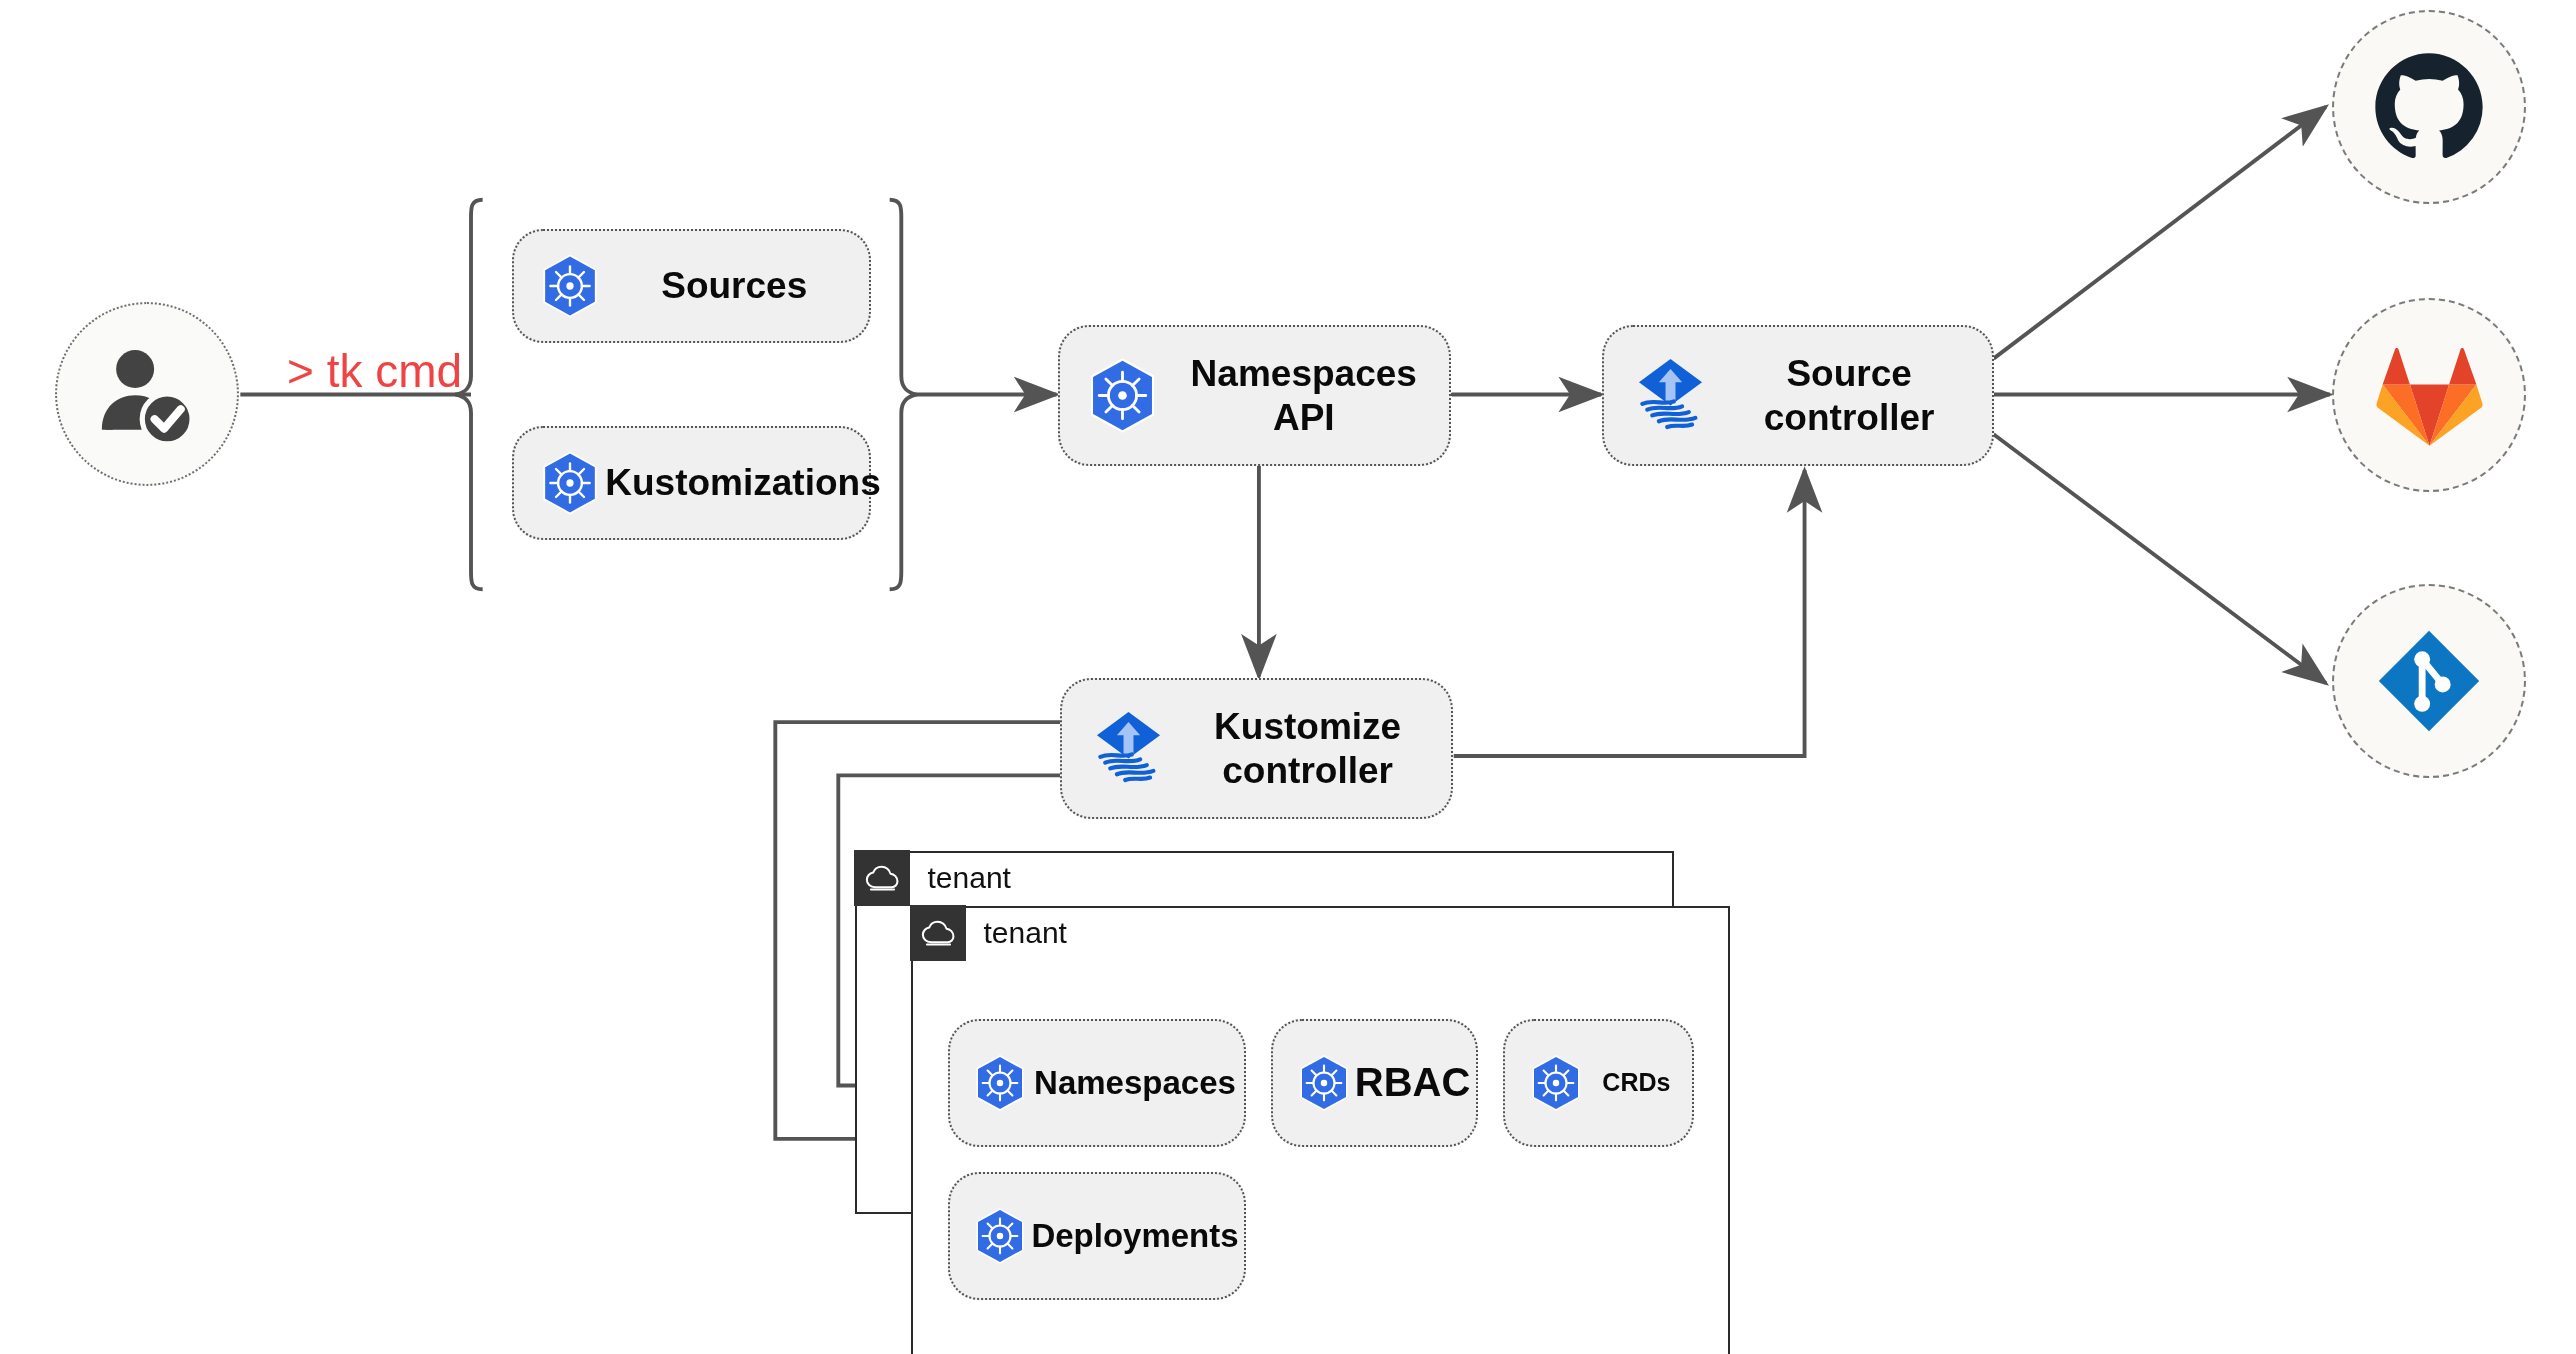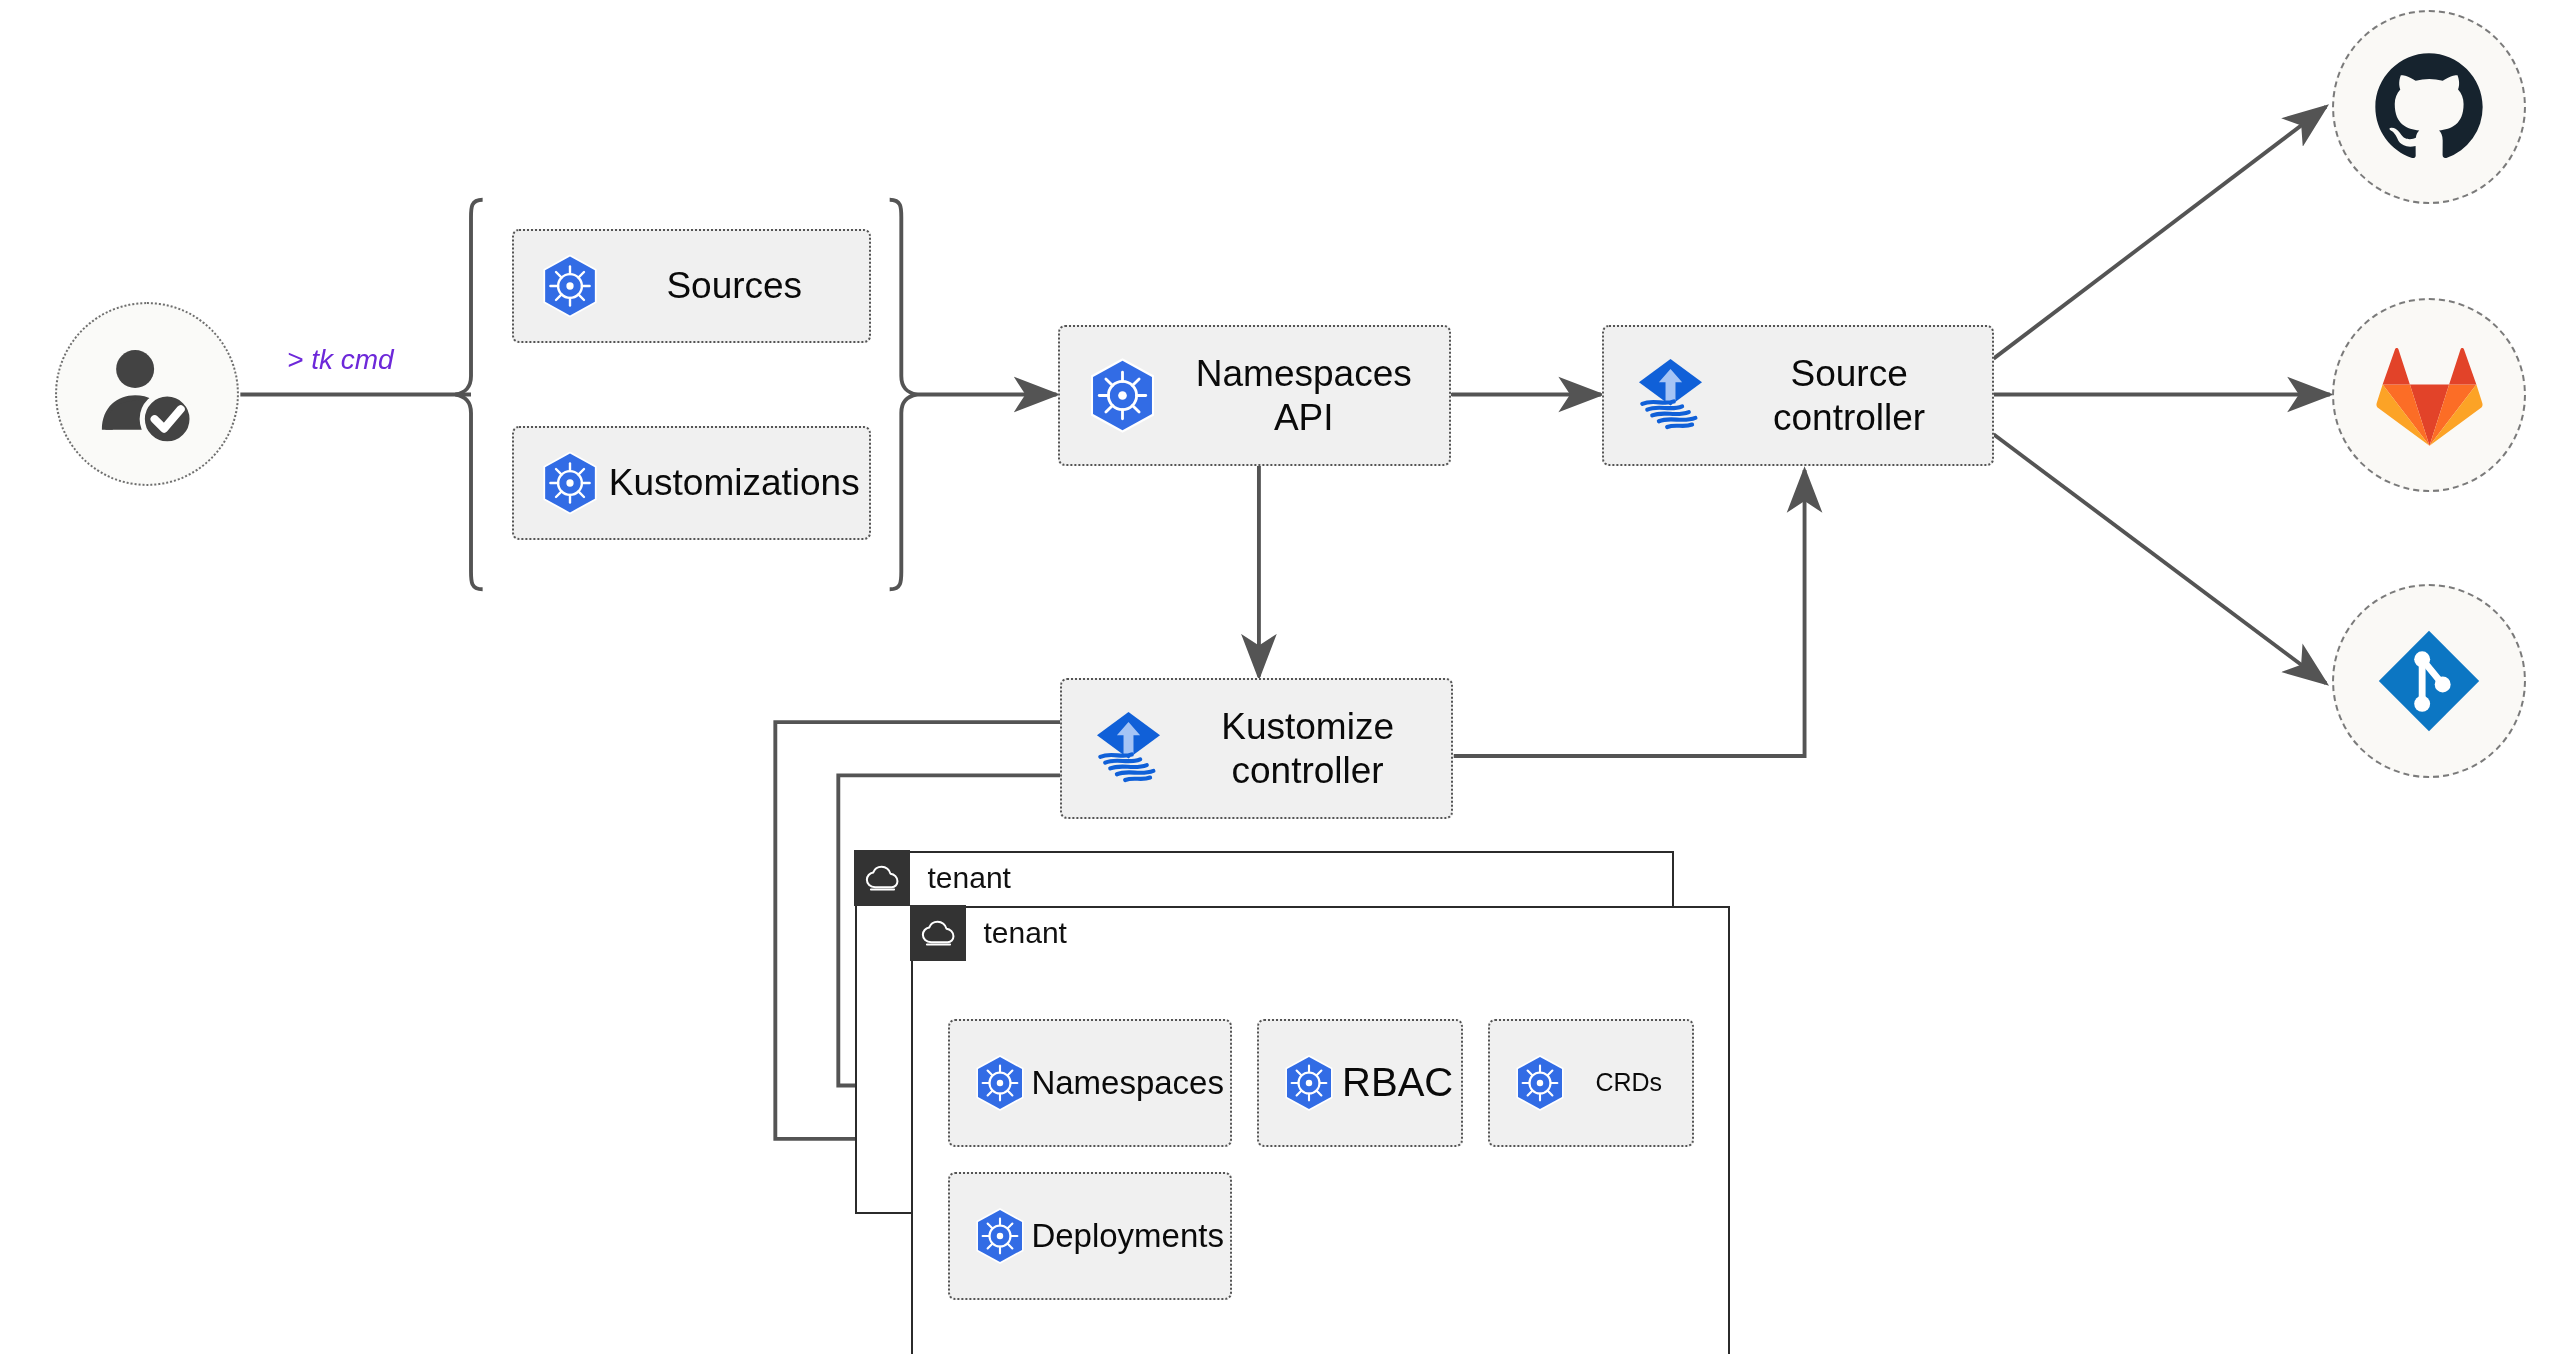--- a/index.html
+++ b/index.html
@@ -20,24 +20,25 @@
     left: 0; top: 0;
     width: 2576px; height: 1355px;
     pointer-events: none;
   }
 
   
   .card {
     position: absolute;
     background: #f0f0f0;
     border: 2.9px dotted #545454;
-    border-radius: 7px;
+    border-radius: 31px;
     display: flex;
     align-items: center;
     z-index: 5;
+    font-weight: bold;
   }
   .card .lbl {
     flex: 1;
     text-align: center;
     font-size: 37px;
     color: #0a0a0a;
     line-height: 1.18;
     white-space: pre-line;
     padding-right: 5.8px;
   }
@@ -110,25 +111,24 @@
   }
   .tgrid .card {
     position: relative;
     left: auto; top: auto;
     width: auto; height: 128px;
   }
 
   
   .cmdlabel {
     position: absolute;
-    font-size: 28px;
-    color: #6d28d9;
+    font-size: 46px;
+    color: #ef4444;
     white-space: nowrap;
     z-index: 7;
-    font-style: italic;
   }
 </style>
 </head>
 <body>
 
 <div id="stage">
 
   <svg id="wires" viewBox="0 0 2658 1398" xmlns="http://www.w3.org/2000/svg">
     <defs>
       <marker id="ah" markerWidth="13" markerHeight="13" refX="11" refY="5.2" orient="auto" markerUnits="strokeWidth">

